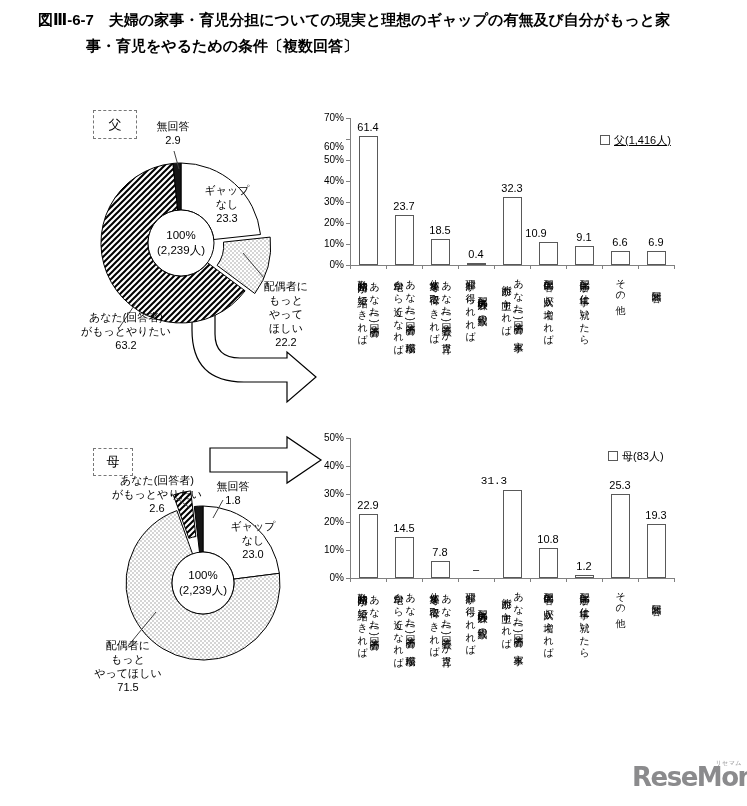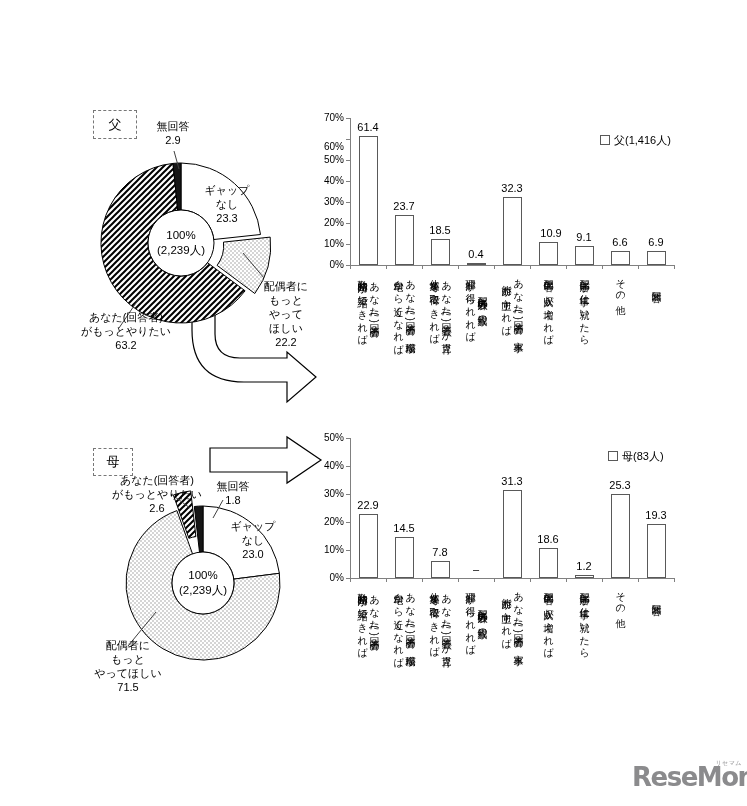--- a/index.html
+++ b/index.html
@@ -25,20 +25,22 @@
   .lgsq{width:8px;height:8px;border:1px solid #595959;background:#fff;display:inline-block;margin-right:4px;}
   .logo{position:absolute;left:632px;top:762px;width:112px;height:36px;}
   .logo-text{font-size:26px;font-weight:bold;letter-spacing:-1.5px;font-family:"DejaVu Sans",sans-serif;}
   .logo-ruby{position:absolute;top:-3px;right:2px;font-size:6px;letter-spacing:0.5px;}
 </style>
 </head>
 <body>
 
 <div id="page">
 
+  <div class="title-line" style="left:38px;top:10px;">図Ⅲ-6-7　夫婦の家事・育児分担についての現実と理想のギャップの有無及び自分がもっと家</div>
+  <div class="title-line" style="left:86px;top:36px;">事・育児をやるための条件〔複数回答〕</div>
 
   <svg id="ov" width="747" height="806">
     <defs>
       <pattern id="pat-hatch" patternUnits="userSpaceOnUse" width="6" height="6">
         <rect width="6" height="6" fill="#ffffff"></rect>
         <path d="M0,6 L6,0" stroke="#000" stroke-width="2"></path>
         <path d="M-1.5,1.5 L1.5,-1.5" stroke="#000" stroke-width="2"></path>
         <path d="M4.5,7.5 L7.5,4.5" stroke="#000" stroke-width="2"></path>
       </pattern>
       <pattern id="pat-dots" patternUnits="userSpaceOnUse" width="4" height="4">
@@ -180,32 +182,32 @@
 休業等を取得できれば</span></div>
       <div class="bar" style="left: 466.5px; top: 263px; width: 19px; height: 2px;"></div>
       <div class="vlab" style="left: 454px; top: 247px; width: 44px;">0.4</div>
       <div class="cat" style="left: 458px; top: 272px; width: 36px; height: 170px;"><span class="catv">配偶者以外の親族の
 理解が得られれば</span></div>
       <div class="bar" style="left: 502.5px; top: 197px; width: 19px; height: 68px;"></div>
       <div class="vlab" style="left: 490px; top: 181px; width: 44px;">32.3</div>
       <div class="cat" style="left: 494px; top: 272px; width: 36px; height: 170px;"><span class="catv">あなた(回答者)の家事
 能力が向上すれば</span></div>
       <div class="bar" style="left: 538.5px; top: 242px; width: 19px; height: 23px;"></div>
-      <div class="vlab" style="left: 529px; top: 226px; width: 44px;">10.9</div>
+      <div class="vlab" style="left: 514px; top: 226px; width: 44px;">10.9</div>
       <div class="cat" style="left: 530px; top: 272px; width: 36px; height: 170px;"><span class="catv">配偶者の収入が増えれば</span></div>
       <div class="bar" style="left: 574.5px; top: 246px; width: 19px; height: 19px;"></div>
       <div class="vlab" style="left: 562px; top: 230px; width: 44px;">9.1</div>
       <div class="cat" style="left: 566px; top: 272px; width: 36px; height: 170px;"><span class="catv">配偶者が仕事に就いたら</span></div>
       <div class="bar" style="left: 610.5px; top: 251px; width: 19px; height: 14px;"></div>
       <div class="vlab" style="left: 598px; top: 235px; width: 44px;">6.6</div>
       <div class="cat" style="left: 602px; top: 272px; width: 36px; height: 170px;"><span class="catv">その他</span></div>
       <div class="bar" style="left: 646.5px; top: 251px; width: 19px; height: 14px;"></div>
       <div class="vlab" style="left: 634px; top: 235px; width: 44px;">6.9</div>
       <div class="cat" style="left: 638px; top: 272px; width: 36px; height: 170px;"><span class="catv">無回答</span></div>
-      <div class="legend" style="left: 600px; top: 134px;">
+      <div class="legend" style="left: 600px; top: 134px; text-decoration: underline;">
         <span class="lgsq"></span>
         <span class="lgtx">父(1,416人)</span>
       </div>
     </div>
     <div class="bmount">
       <div class="ylab" style="left: 310px; top: 572px;">0%</div>
       <div class="tick" style="left: 346px; top: 578px; width: 4px; height: 1px;"></div>
       <div class="ylab" style="left: 310px; top: 544px;">10%</div>
       <div class="tick" style="left: 346px; top: 550px; width: 4px; height: 1px;"></div>
       <div class="ylab" style="left: 310px; top: 516px;">20%</div>
@@ -237,25 +239,25 @@
       <div class="cat" style="left: 386px; top: 585px; width: 36px; height: 170px;"><span class="catv">あなた(回答者)の職場が
 自宅から近くなれば</span></div>
       <div class="bar" style="left: 430.5px; top: 561px; width: 19px; height: 17px;"></div>
       <div class="vlab" style="left: 418px; top: 545px; width: 44px;">7.8</div>
       <div class="cat" style="left: 422px; top: 585px; width: 36px; height: 170px;"><span class="catv">あなた(回答者)が育児
 休業等を取得できれば</span></div>
       <div class="vlab" style="left: 454px; top: 562px; width: 44px;">–</div>
       <div class="cat" style="left: 458px; top: 585px; width: 36px; height: 170px;"><span class="catv">配偶者以外の親族の
 理解が得られれば</span></div>
       <div class="bar" style="left: 502.5px; top: 490px; width: 19px; height: 88px;"></div>
-      <div class="vlab" style="left: 490px; top: 474px; width: 44px;">31.3</div>
+      <div class="vlab" style="left: 472px; top: 474px; width: 44px; font-family: Liberation Mono, monospace;">31.3</div>
       <div class="cat" style="left: 494px; top: 585px; width: 36px; height: 170px;"><span class="catv">あなた(回答者)の家事
 能力が向上すれば</span></div>
       <div class="bar" style="left: 538.5px; top: 548px; width: 19px; height: 30px;"></div>
-      <div class="vlab" style="left: 526px; top: 532px; width: 44px;">18.6</div>
+      <div class="vlab" style="left: 526px; top: 532px; width: 44px;">10.8</div>
       <div class="cat" style="left: 530px; top: 585px; width: 36px; height: 170px;"><span class="catv">配偶者の収入が増えれば</span></div>
       <div class="bar" style="left: 574.5px; top: 575px; width: 19px; height: 3px;"></div>
       <div class="vlab" style="left: 562px; top: 559px; width: 44px;">1.2</div>
       <div class="cat" style="left: 566px; top: 585px; width: 36px; height: 170px;"><span class="catv">配偶者が仕事に就いたら</span></div>
       <div class="bar" style="left: 610.5px; top: 494px; width: 19px; height: 84px;"></div>
       <div class="vlab" style="left: 598px; top: 478px; width: 44px;">25.3</div>
       <div class="cat" style="left: 602px; top: 585px; width: 36px; height: 170px;"><span class="catv">その他</span></div>
       <div class="bar" style="left: 646.5px; top: 524px; width: 19px; height: 54px;"></div>
       <div class="vlab" style="left: 634px; top: 508px; width: 44px;">19.3</div>
       <div class="cat" style="left: 638px; top: 585px; width: 36px; height: 170px;"><span class="catv">無回答</span></div>

